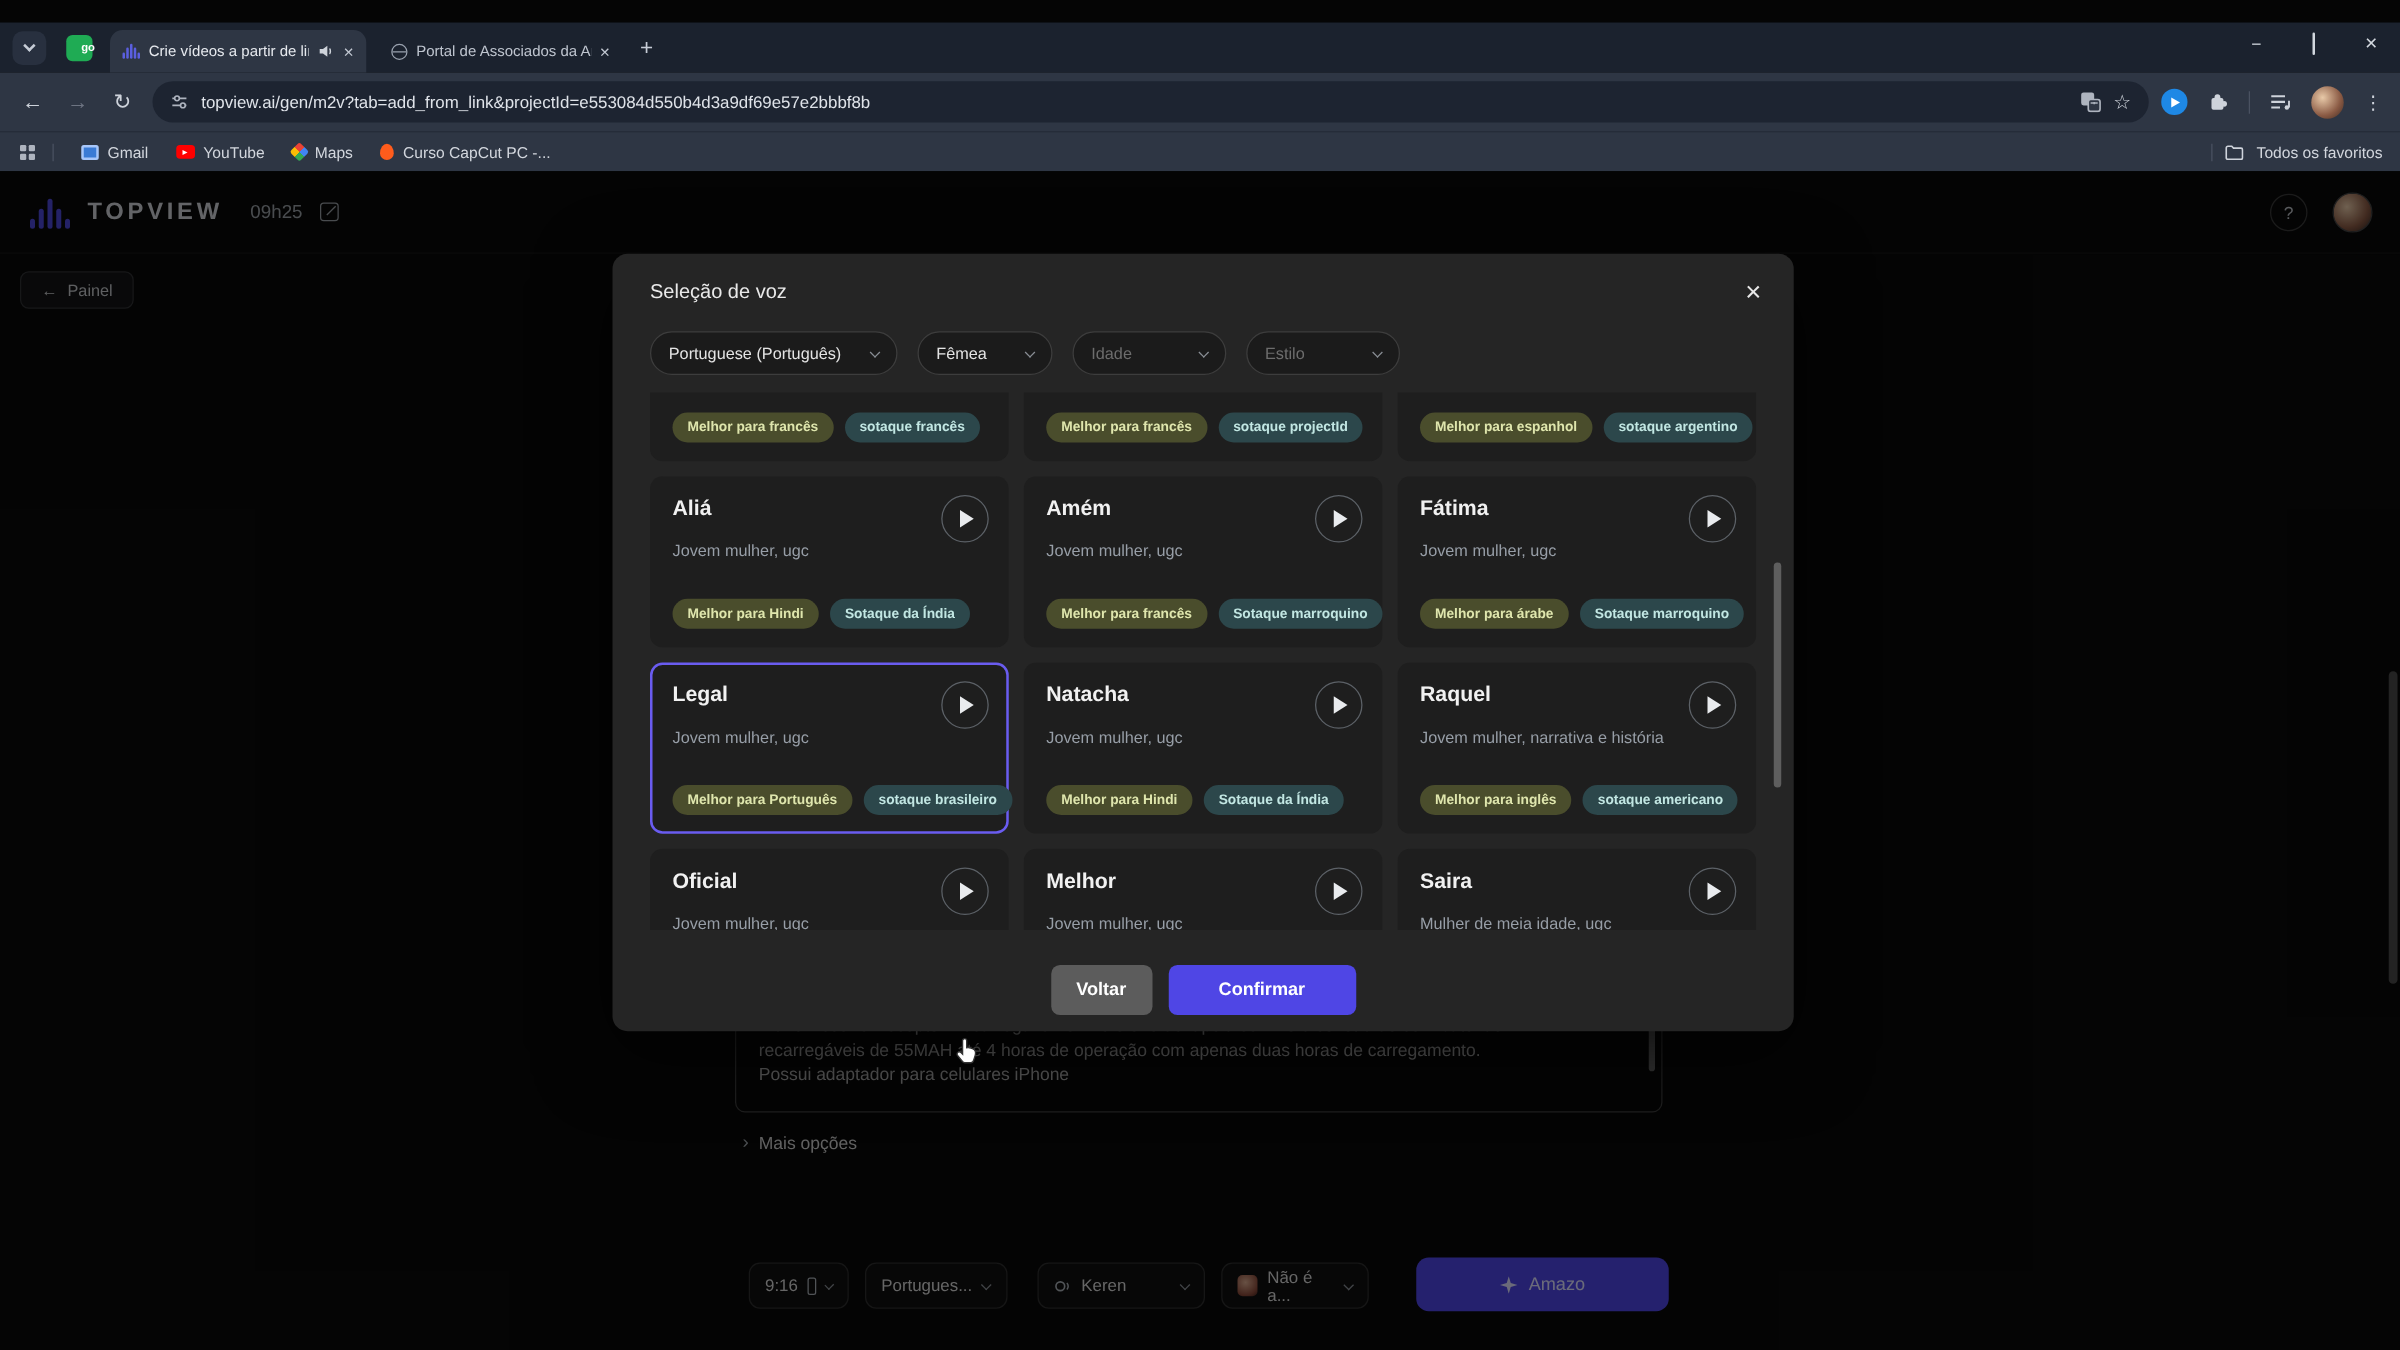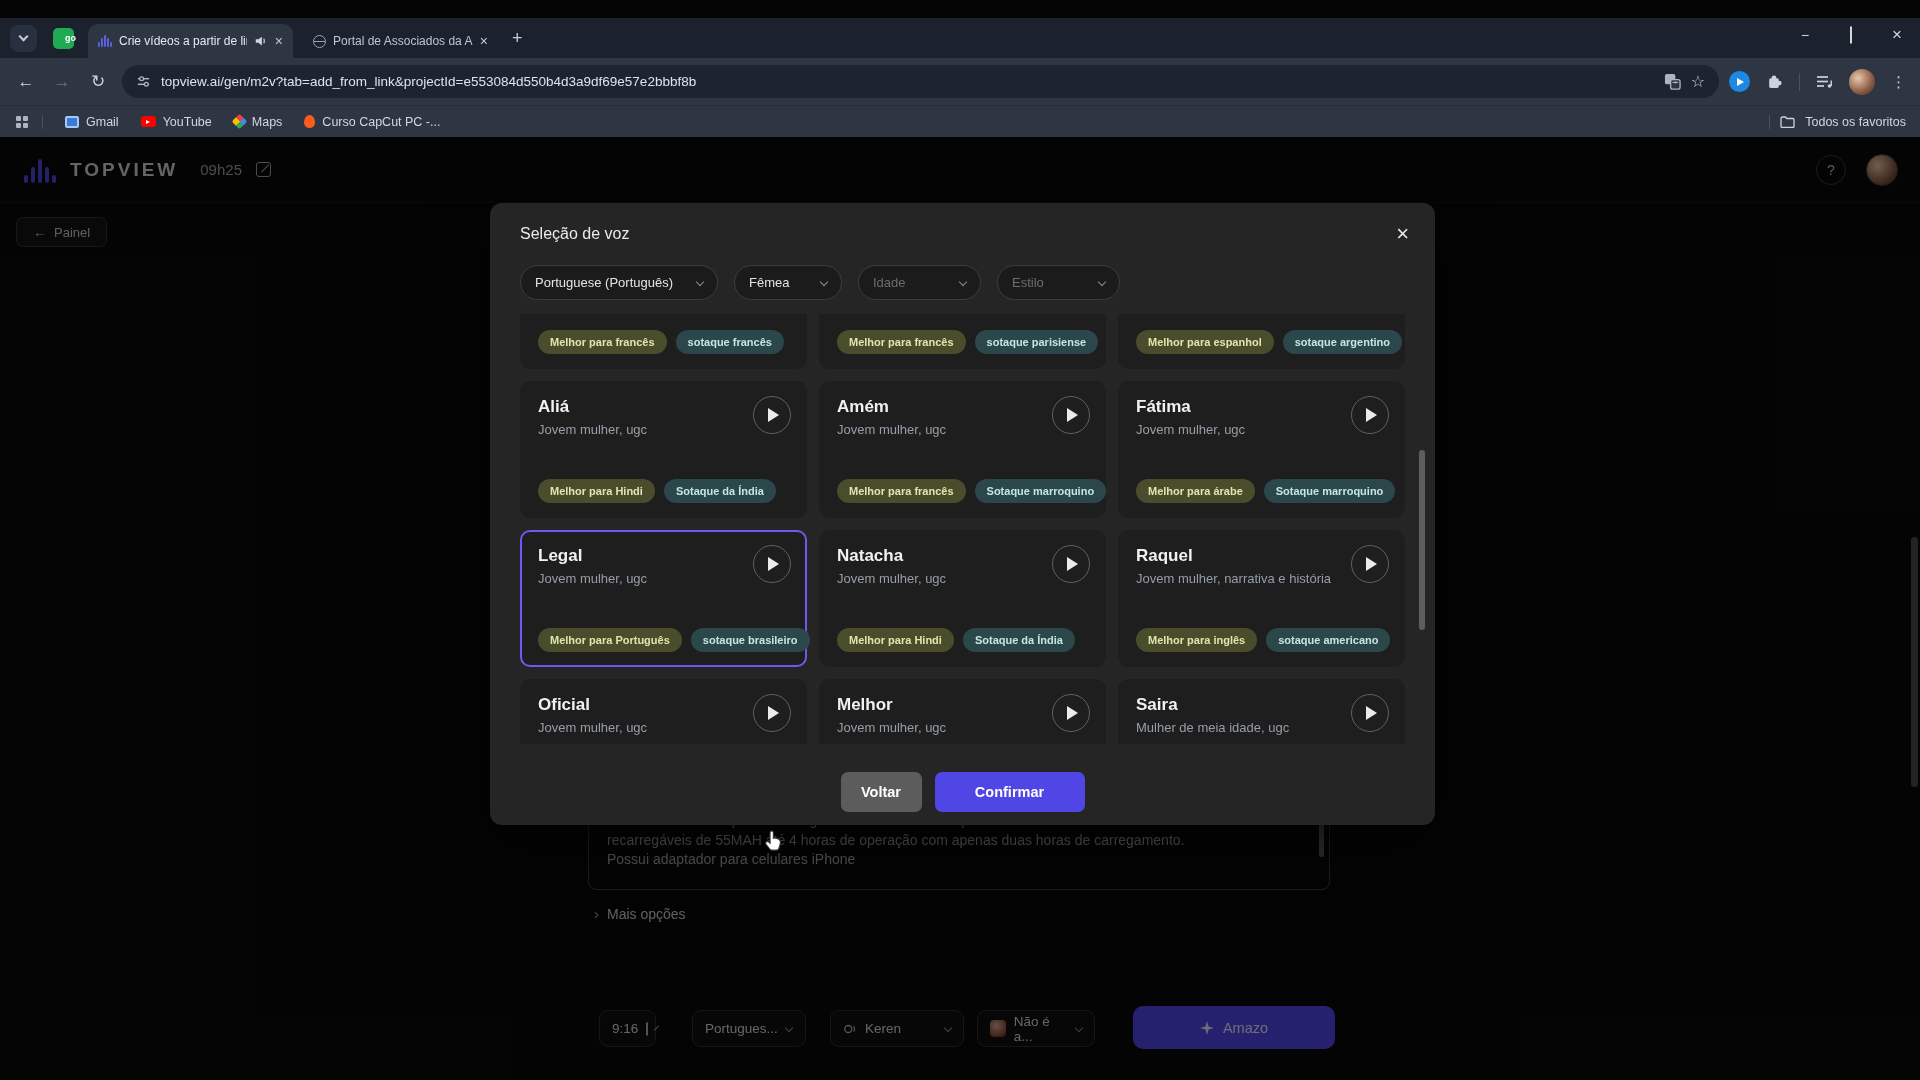--- a/index.html
+++ b/index.html
@@ -112,21 +112,21 @@
   .fpill.muted { color:#6d6d6d; }
   .f0 { width:198px; } .f1 { width:108px; } .f2,.f3 { width:123px; }
 
   .voices { margin-top:14px; height:430px; overflow:hidden; position:relative; }
   .vrow { display:grid; grid-template-columns:1fr 1fr 1fr; gap:12px; margin-bottom:12px; }
   .card { position:relative; height:137px; background:#1e1e1e; border-radius:10px;
     border:2px solid transparent; padding:14px 16px; }
   .vrow.clip-top .card { margin-top:-82px; }
   .card.selected { border-color:#6a5cf0; }
   .card-name { color:#f1f1f1; font-size:17px; font-weight:bold; }
-  .card-desc { color:#979ea7; font-size:13px; margin-top:5px; }
+  .card-desc { color:#979ea7; font-size:13px; margin-top:16px; }
   .play { position:absolute; right:14px; top:13px; width:38px; height:38px; border-radius:50%;
     border:1px solid #5c6167; background:transparent; display:flex; align-items:center; justify-content:center; }
   .play i { width:0; height:0; border-left:11px solid #e9ebee; border-top:7px solid transparent;
     border-bottom:7px solid transparent; margin-left:3px; }
   .tags { position:absolute; left:16px; bottom:13px; display:flex; gap:9px; }
   .tag { font-size:11px; font-weight:bold; padding:6px 12px; border-radius:12px; white-space:nowrap; }
   .tag.t1 { background:#4a4d2c; color:#dfe6ad; }
   .tag.t2 { background:#2c474b; color:#c2e7e3; }
   .modal-scrollthumb { position:absolute; right:10px; top:247px; width:6px; height:180px; background:#5e5e5e; border-radius:3px; }
   .modal-footer { position:absolute; left:0; right:0; top:569px; display:flex; justify-content:center; gap:13px; }
@@ -283,21 +283,21 @@
     <div>recarregáveis de 55MAH até 4 horas de operação com apenas duas horas de carregamento.</div>
     <div>Possui adaptador para celulares iPhone</div>
     <span class="thumb"></span>
   </div>
 
   <div class="more-opt">
     <span class="gt">›</span>
     <span>Mais opções</span>
   </div>
 
-  <div class="pill" style="left:599px; width:57px;">
+  <div class="pill" style="left:599px; width:80px;">
     <span>9:16</span>
     <span class="phone-ic"></span>
     <span class="chev"></span>
   </div>
   <div class="pill" style="left:692px; width:114px;">
     <span>Portugues...</span>
     <span class="chev"></span>
   </div>
   <div class="pill" style="left:830px; width:134px;">
     <svg class="voice-ic" viewBox="0 0 16 16">
@@ -350,21 +350,21 @@
       <div class="vrow clip-top">
         <div class="card">
           <div class="tags">
               <span class="tag t1">Melhor para francês</span>
               <span class="tag t2">sotaque francês</span>
             </div>
         </div>
         <div class="card">
           <div class="tags">
               <span class="tag t1">Melhor para francês</span>
-              <span class="tag t2">sotaque parisiense</span>
+              <span class="tag t2">sotaque projectId</span>
             </div>
         </div>
         <div class="card">
           <div class="tags">
               <span class="tag t1">Melhor para espanhol</span>
               <span class="tag t2">sotaque argentino</span>
             </div>
         </div>
       </div>
 

